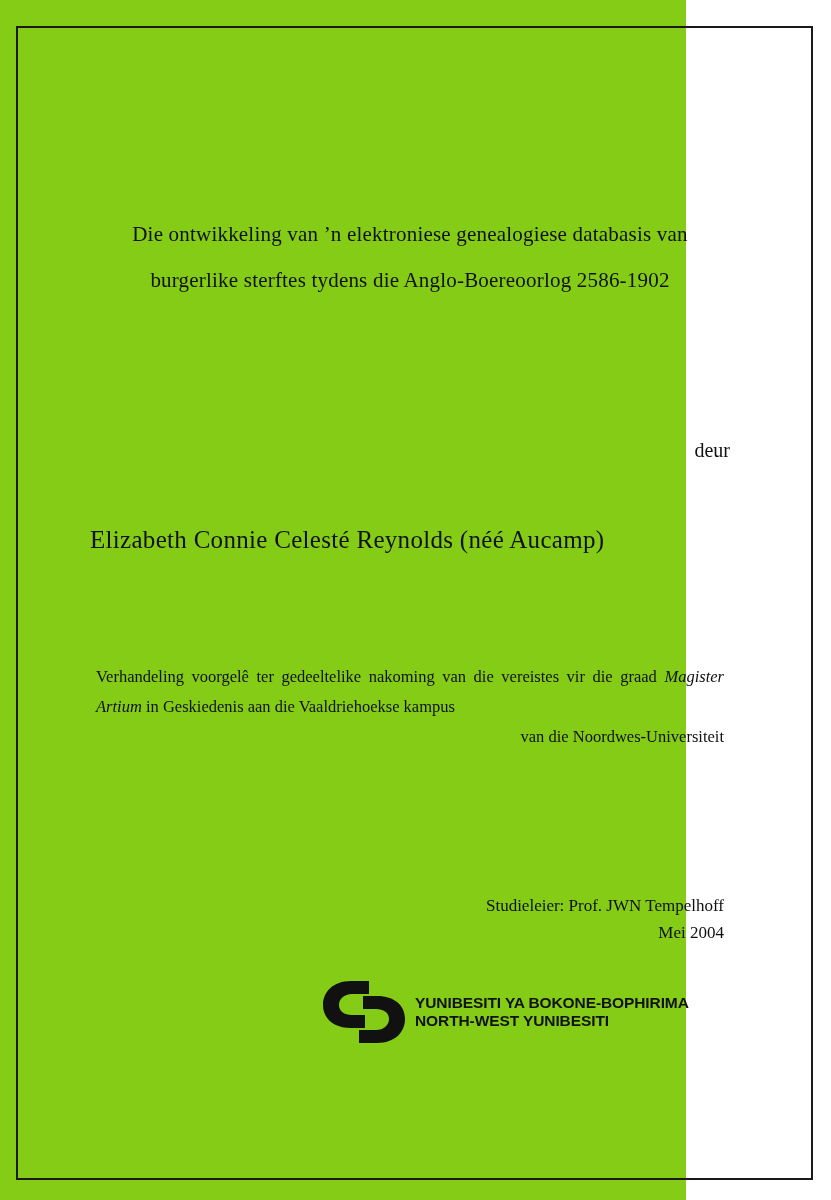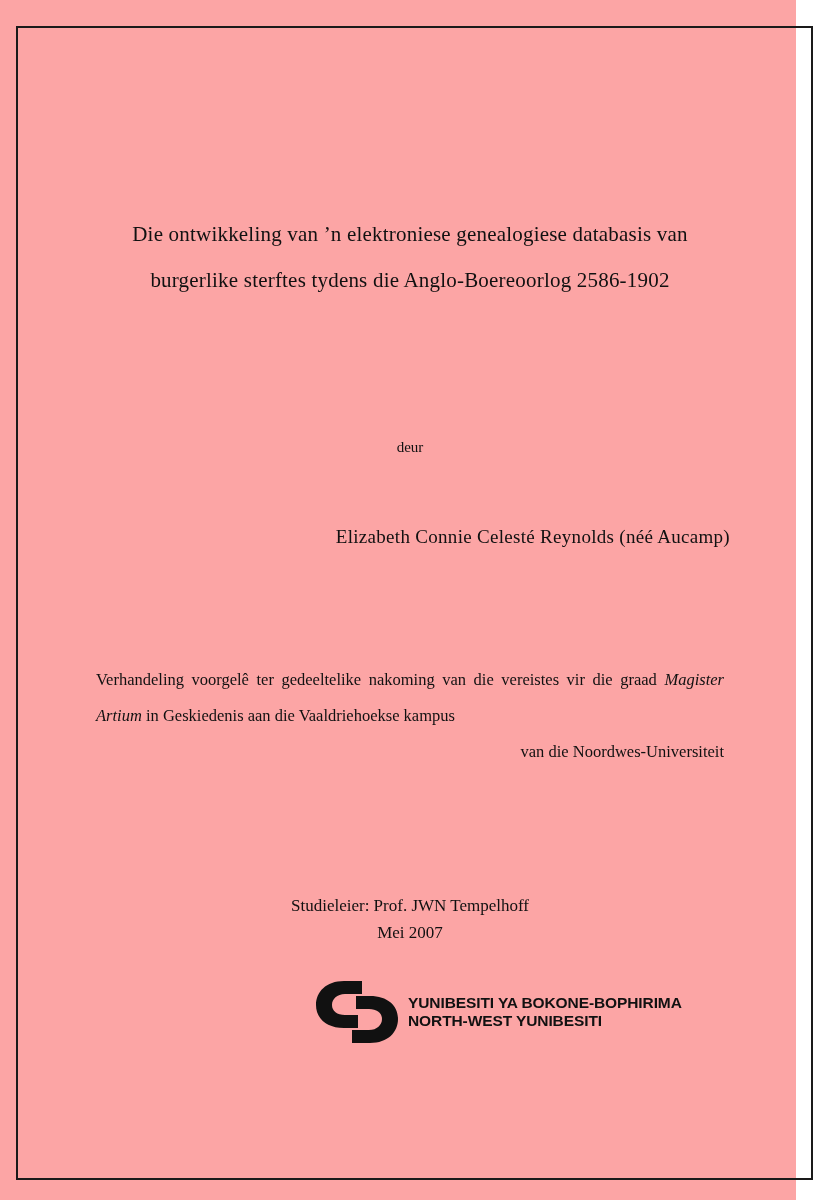--- a/index.html
+++ b/index.html
@@ -8,23 +8,23 @@
     background: #ffffff;
   }
   body {
     width: 831px;
     height: 1200px;
     font-family: "Liberation Serif", serif;
     color: #111111;
   }
   .page {
     position: relative;
-    width: 796px;
+    width: 686px;
     height: 1200px;
-    background: #fca5a5;
+    background: #84cc16;
     box-sizing: border-box;
   }
   .page-frame {
     position: absolute;
     left: 16px;
     top: 26px;
     width: 797px;
     height: 1154px;
     border: 2px solid #1a1a1a;
     box-sizing: border-box;
@@ -50,63 +50,63 @@
   .title .line {
     display: block;
     white-space: nowrap;
   }
 
   .byword {
     position: absolute;
     left: 0;
     top: 413px;
     width: 640px;
-    text-align: center;
-    font-size: 15px;
+    text-align: right;
+    font-size: 20px;
   }
 
   .author {
     position: absolute;
     left: 0;
     top: 500px;
     width: 640px;
-    text-align: right;
-    font-size: 19px;
+    text-align: left;
+    font-size: 25px;
     letter-spacing: 0.3px;
   }
 
   .submission {
     position: absolute;
     left: 6px;
     top: 636px;
     width: 628px;
     font-size: 16.5px;
-    line-height: 36px;
+    line-height: 30px;
     text-align: justify;
   }
   .submission .l3 {
     text-align: right;
   }
   .submission em {
     font-style: italic;
   }
 
   .supervisor {
     position: absolute;
     left: 6px;
     top: 866px;
     width: 628px;
     font-size: 17px;
     line-height: 27px;
-    text-align: center;
+    text-align: right;
   }
 
   .logo-block {
     position: absolute;
-    left: 224px;
+    left: 231px;
     top: 946px;
     width: 420px;
     height: 80px;
     display: flex;
     align-items: center;
     gap: 8px;
   }
   .logo-mark {
     position: relative;
     width: 86px;
@@ -143,21 +143,21 @@
     <div class="author">Elizabeth Connie Celesté Reynolds (néé Aucamp)</div>
 
     <div class="submission">
       <span>Verhandeling voorgelê ter gedeeltelike nakoming van die vereistes vir die</span>
       <span>graad </span><em>Magister Artium</em><span> in Geskiedenis aan die Vaaldriehoekse kampus</span>
       <div class="l3">van die Noordwes-Universiteit</div>
     </div>
 
     <div class="supervisor">
       <div>Studieleier: Prof. JWN Tempelhoff</div>
-      <div>Mei 2007</div>
+      <div>Mei 2004</div>
     </div>
 
     <div class="logo-block">
       <div class="logo-mark">
         <svg width="86" height="66" viewBox="0 0 86 66" xmlns="http://www.w3.org/2000/svg">
           <path fill="#111111" d="M30 2 C12 2 2 13 2 26 C2 39 12 49 30 49 L44 49 L44 36 L31 36 C23 36 18 32 18 26 C18 20 23 15 31 15 L48 15 L48 2 Z"></path>
           <path fill="#111111" d="M56 64 C74 64 84 53 84 40 C84 27 74 17 56 17 L42 17 L42 30 L55 30 C63 30 68 34 68 40 C68 46 63 51 55 51 L38 51 L38 64 Z"></path>
         </svg>
       </div>
       <div class="logo-text">

